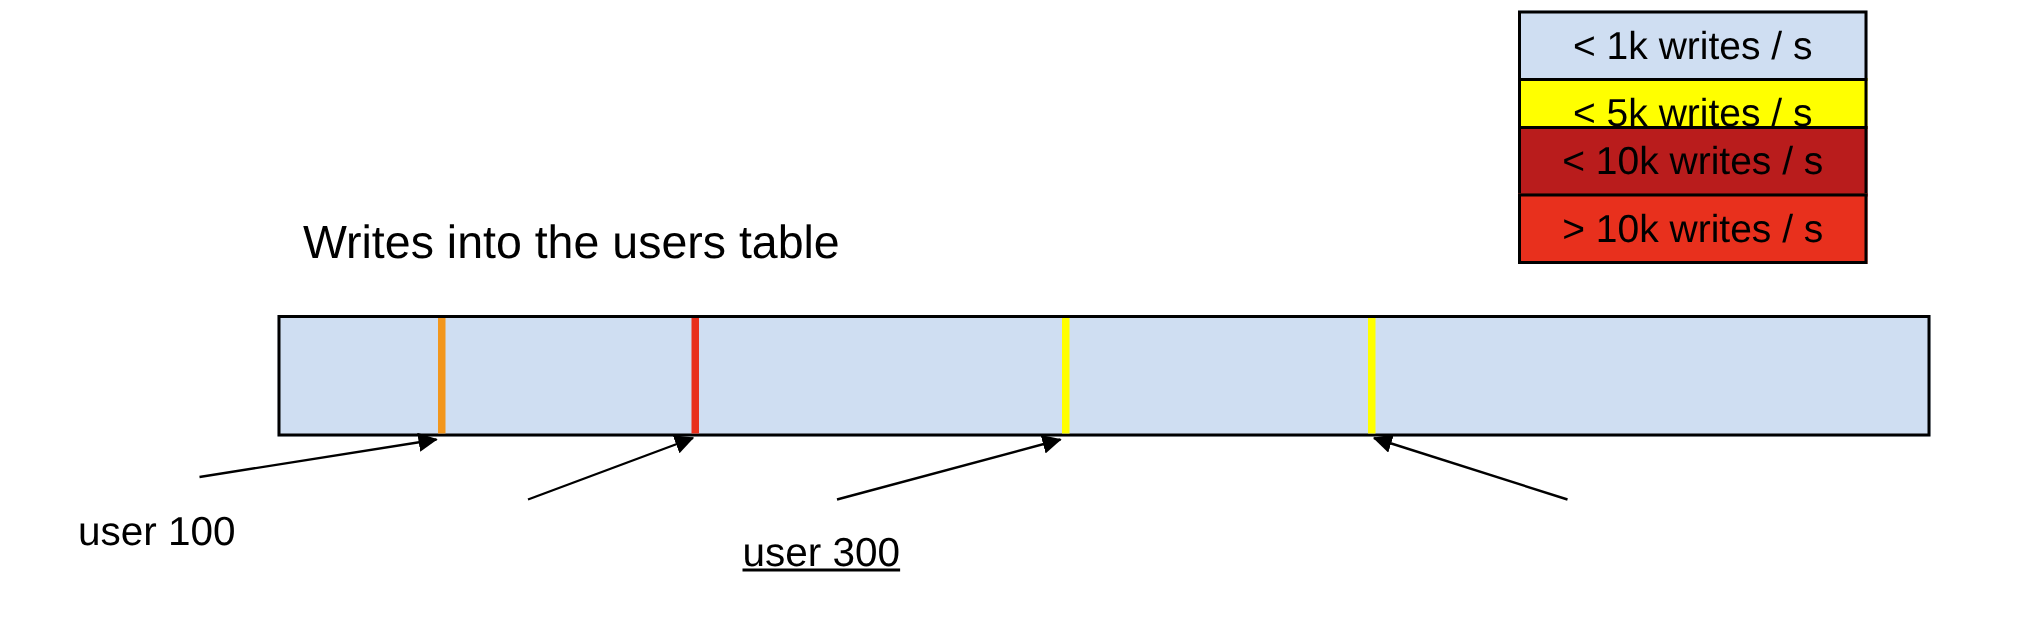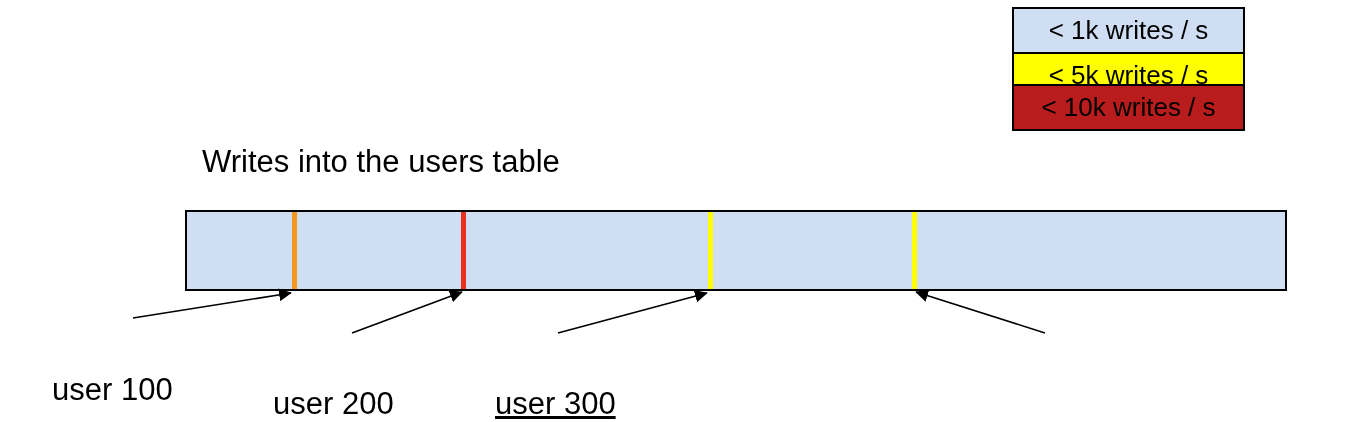--- a/index.html
+++ b/index.html
@@ -42,42 +42,42 @@
     box-sizing: border-box;
     border: 2px solid #000000;
   }
   .stripe {
     position: absolute;
     top: 0;
     height: 100%;
   }
   .user-label {
     position: absolute;
-    font-size: 31px;
+    font-size: 27px;
     line-height: 30px;
     white-space: nowrap;
-    margin-top: 36px;
   }
   .arrows {
     position: absolute;
     left: 0;
     top: 0;
     pointer-events: none;
   }
 </style>
 </head>
 <body>
 
 <div class="canvas" id="canvas" style="width: 1350px; height: 422px; background: rgb(255, 255, 255);">
   <div class="title" id="title" style="left: 202px; top: 146px;">Writes into the users table</div>
 
   <div class="legend" id="legend" style="left: 1012px; top: 7px; width: 233px;">
       <div class="legend-row" style="background: rgb(207, 222, 242); border-color: rgb(0, 0, 0); height: 47px; line-height: 43px;"><span>&lt; 1k writes / s</span></div>
       <div class="legend-row" style="background: rgb(255, 255, 0); border-color: rgb(0, 0, 0); height: 34px; line-height: 43px;"><span>&lt; 5k writes / s</span></div>
       <div class="legend-row" style="background: #b91c1c; border-color: rgb(0, 0, 0); height: 47px; line-height: 43px;"><span>&lt; 10k writes / s</span></div>
+      <div class="legend-row" style="background: rgb(232, 48, 29); border-color: rgb(0, 0, 0); height: 47px; line-height: 43px;"><span>&gt; 10k writes / s</span></div>
     </div>
 
   <div class="bar" id="bar" style="left: 185px; top: 210px; width: 1102px; height: 81px; background: rgb(207, 222, 242); border-color: rgb(0, 0, 0);">
       <div class="stripe" style="left: 105px; width: 5px; background: rgb(242, 150, 29);"></div>
       <div class="stripe" style="left: 274px; width: 5px; background: rgb(232, 48, 29);"></div>
       <div class="stripe" style="left: 521px; width: 5px; background: rgb(255, 255, 0);"></div>
       <div class="stripe" style="left: 725px; width: 5px; background: rgb(255, 255, 0);"></div>
     </div>
 
   <svg class="arrows" id="arrows" width="1350" height="422">
@@ -85,15 +85,14 @@
       <marker id="ah" markerWidth="8" markerHeight="8" refX="7.5" refY="4" orient="auto">
         <path d="M0,0 L8,4 L0,8 z" fill="#000000"></path>
       </marker>
     </defs>
   <line x1="133" y1="318" x2="291" y2="293" stroke="#000000" stroke-width="1.6" marker-end="url(#ah)"></line>
       <line x1="352" y1="333" x2="462" y2="292" stroke="#000000" stroke-width="1.6" marker-end="url(#ah)"></line>
       <line x1="558" y1="333" x2="707" y2="293" stroke="#000000" stroke-width="1.6" marker-end="url(#ah)"></line>
       <line x1="1045" y1="333" x2="916" y2="292" stroke="#000000" stroke-width="1.6" marker-end="url(#ah)"></line>
     </svg>
 <div class="user-label" style="left: 52px; top: 339px;">user 100</div>
-    <div class="user-label" style="left: 273px; top: 353px;">user 200</div>
     <div class="user-label" style="left: 495px; top: 353px; text-decoration: underline;">user 300</div>
   </div>
 
 </body></html>

